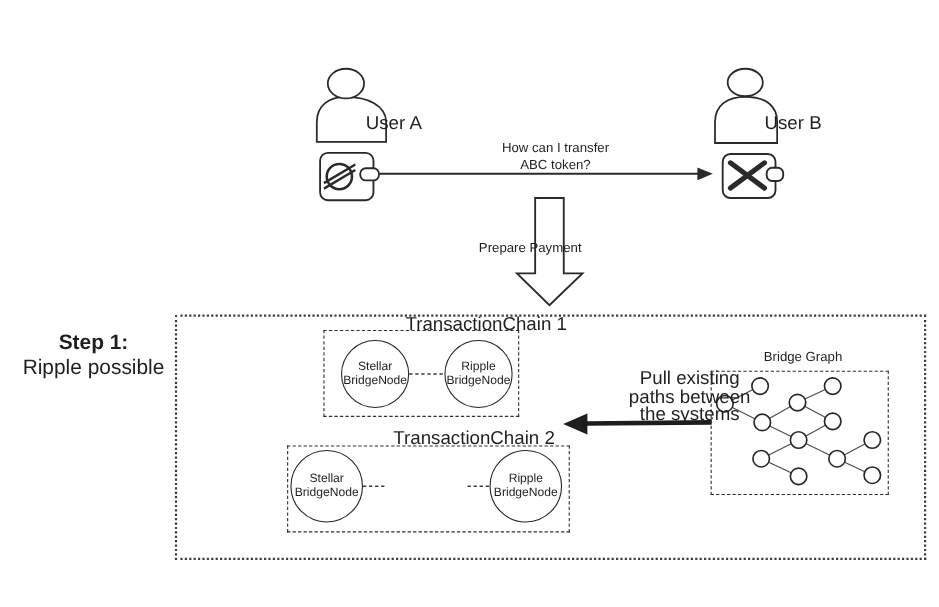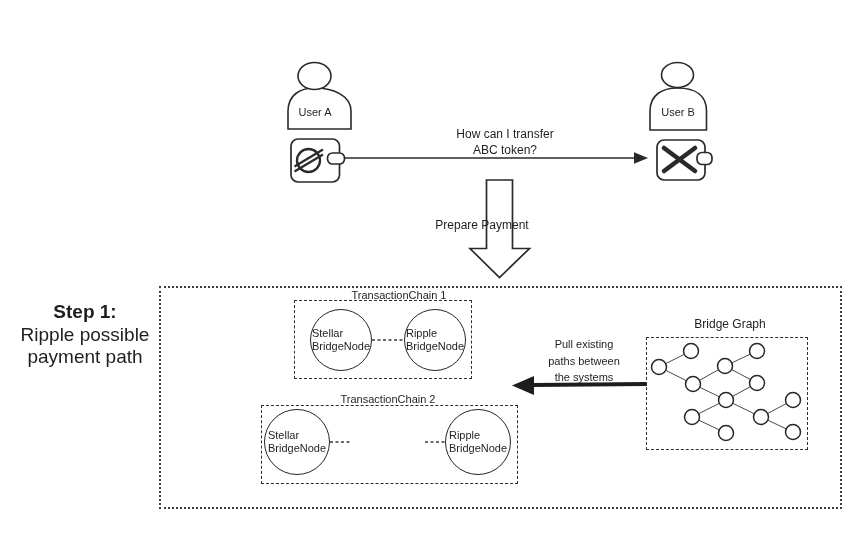--- a/index.html
+++ b/index.html
@@ -5,27 +5,27 @@
   html,body{margin:0;padding:0;background:#fff;}
   .canvas{
     position:relative;width:854px;height:552px;background:#ffffff;overflow:hidden;
     font-family:"Liberation Sans",sans-serif;color:#1f1f1f;
   }
   .layer{position:absolute;left:0;top:0;z-index:1;}
   .box{position:absolute;box-sizing:border-box;z-index:2;background:transparent;}
   .outer-box{border:2px dotted #3d3d3d;}
   .dash-box{border:1.6px dashed #2f2f2f;}
   .lbl{position:absolute;z-index:3;white-space:nowrap;transform:translateX(-50%);text-align:center;}
-  .lbl.s11{font-size:11px;line-height:14px;}
+  .lbl.s11{font-size:17px;line-height:14px;margin-left:43px;}
   .lbl.s12{font-size:12px;line-height:16px;}
   .lbl.s15{font-size:19px;line-height:22.5px;}
   .bold{font-weight:bold;}
   .node-circle{
     position:absolute;z-index:4;box-sizing:border-box;border:1.7px solid #262626;border-radius:50%;
-    background:#fff;display:flex;align-items:center;justify-content:center;
+    background:#fff;display:flex;align-items:center;justify-content:center;text-align:center;
     font-size:11px;line-height:13px;padding:4px;
   }
   svg line, svg path, svg ellipse, svg rect, svg circle, svg polygon{vector-effect:non-scaling-stroke;}
 </style>
 </head>
 <body>
 
 <div class="canvas">
 
   <svg class="layer" width="854" height="552" viewBox="0 0 854 552">
@@ -112,21 +112,20 @@
   <div class="lbl s12" style="left:505px;top:126px;">
     <div>How can I transfer</div>
     <div>ABC token?</div>
   </div>
 
   <div class="lbl s12" style="left:482px;top:217px;">Prepare Payment</div>
 
   <div class="lbl s15" style="left:85px;top:301px;">
     <div class="bold">Step 1:</div>
     <div>Ripple possible</div>
-    <div>payment path</div>
   </div>
 
   <div class="lbl s11" style="left:399px;top:288px;">TransactionChain 1</div>
   <div class="lbl s11" style="left:388px;top:392px;">TransactionChain 2</div>
 
   <div class="lbl s12" style="left:730px;top:316px;">Bridge Graph</div>
 
   <div class="lbl s11" style="left:584px;top:336px;">
     <div style="line-height:16.5px;">Pull existing</div>
     <div style="line-height:16.5px;">paths between</div>

